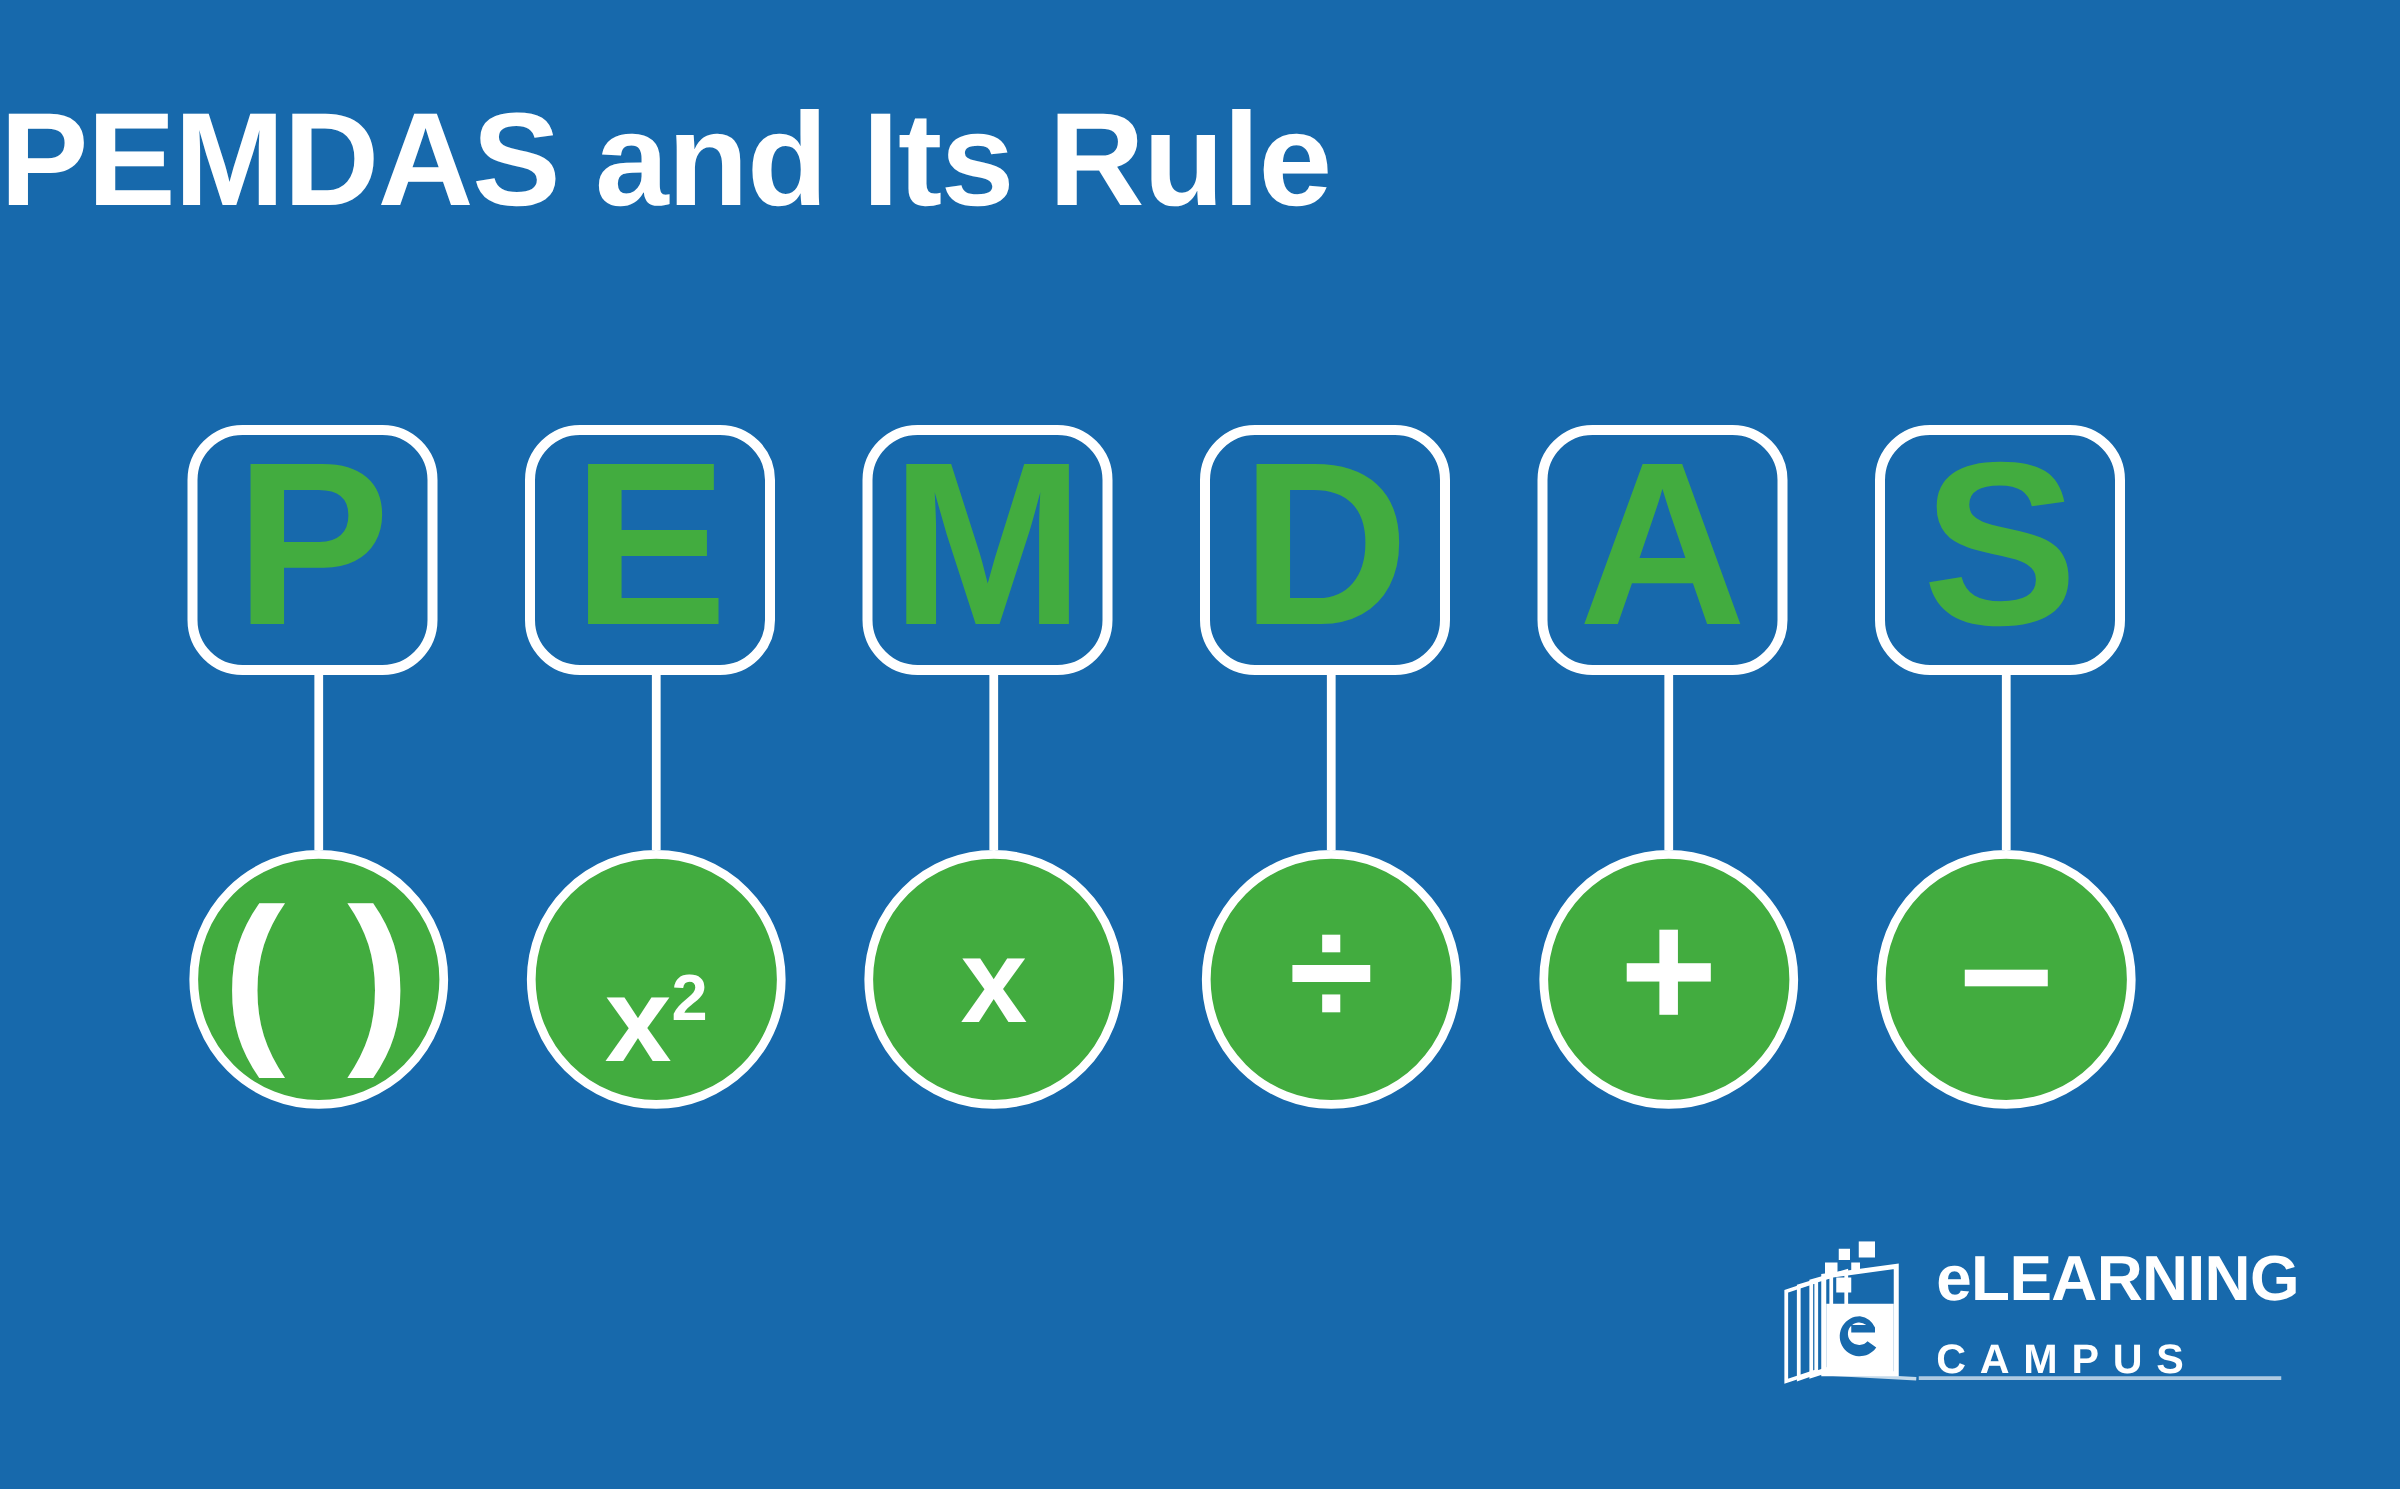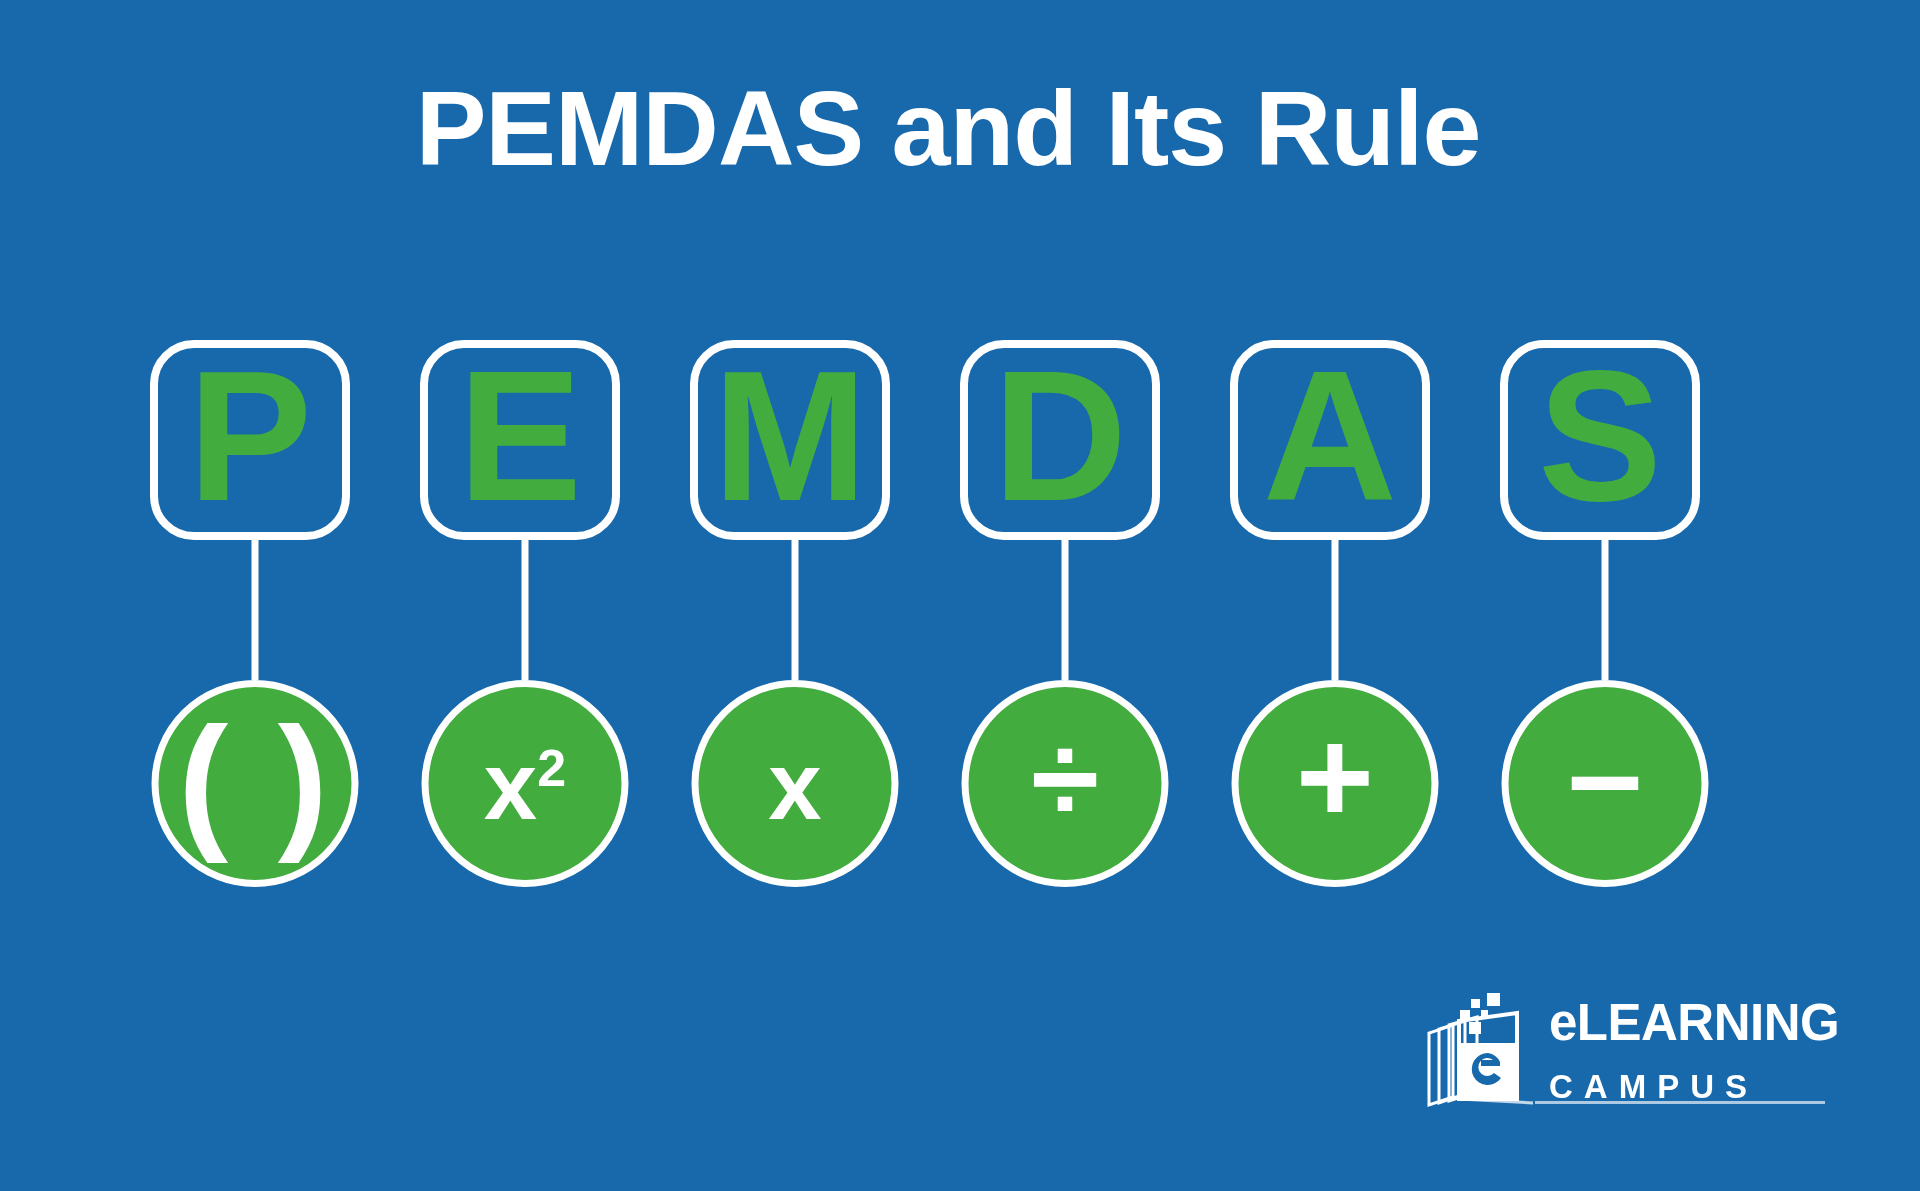--- a/index.html
+++ b/index.html
@@ -20,28 +20,27 @@
     inset: 0;
     background: #1769ac;
   }
 
   
   .title {
     position: absolute;
     top: 70px;
     left: 0;
     width: 1832px;
-    text-align: center;
+    text-align: left;
     color: #ffffff;
     font-size: 106px;
     font-weight: bold;
     letter-spacing: -1px;
     line-height: 1.1;
     white-space: nowrap;
-    margin-left: 32px;
   }
 
   
   .diagram {
     position: absolute;
     top: 340px;
     left: 150px;
     width: 1580px;
     height: 560px;
   }
@@ -110,21 +109,21 @@
     left: 50%;
     transform: translate(-50%, -50%);
     color: #ffffff;
     font-weight: bold;
     line-height: 1;
     white-space: nowrap;
     text-align: center;
   }
 
   .sym-paren  { font-size: 150px; letter-spacing: 4px; transform: translate(-50%,-53%); }
-  .sym-pow    { font-size: 96px;  transform: translate(-50%,-48%); }
+  .sym-pow    { font-size: 96px;  transform: translate(-50%,-48%); margin-top: 31px; }
   .sym-pow sup{ font-size: 52px; vertical-align: super; line-height: 0; }
   .sym-times  { font-size: 96px;  transform: translate(-50%,-48%); }
   .sym-div    { font-size: 124px; transform: translate(-50%,-55%); }
   .sym-plus   { font-size: 134px; transform: translate(-50%,-55%); }
   .sym-minus  { font-size: 134px; transform: translate(-50%,-58%); }
 
   
   .logo {
     position: absolute;
     left: 1425px;

